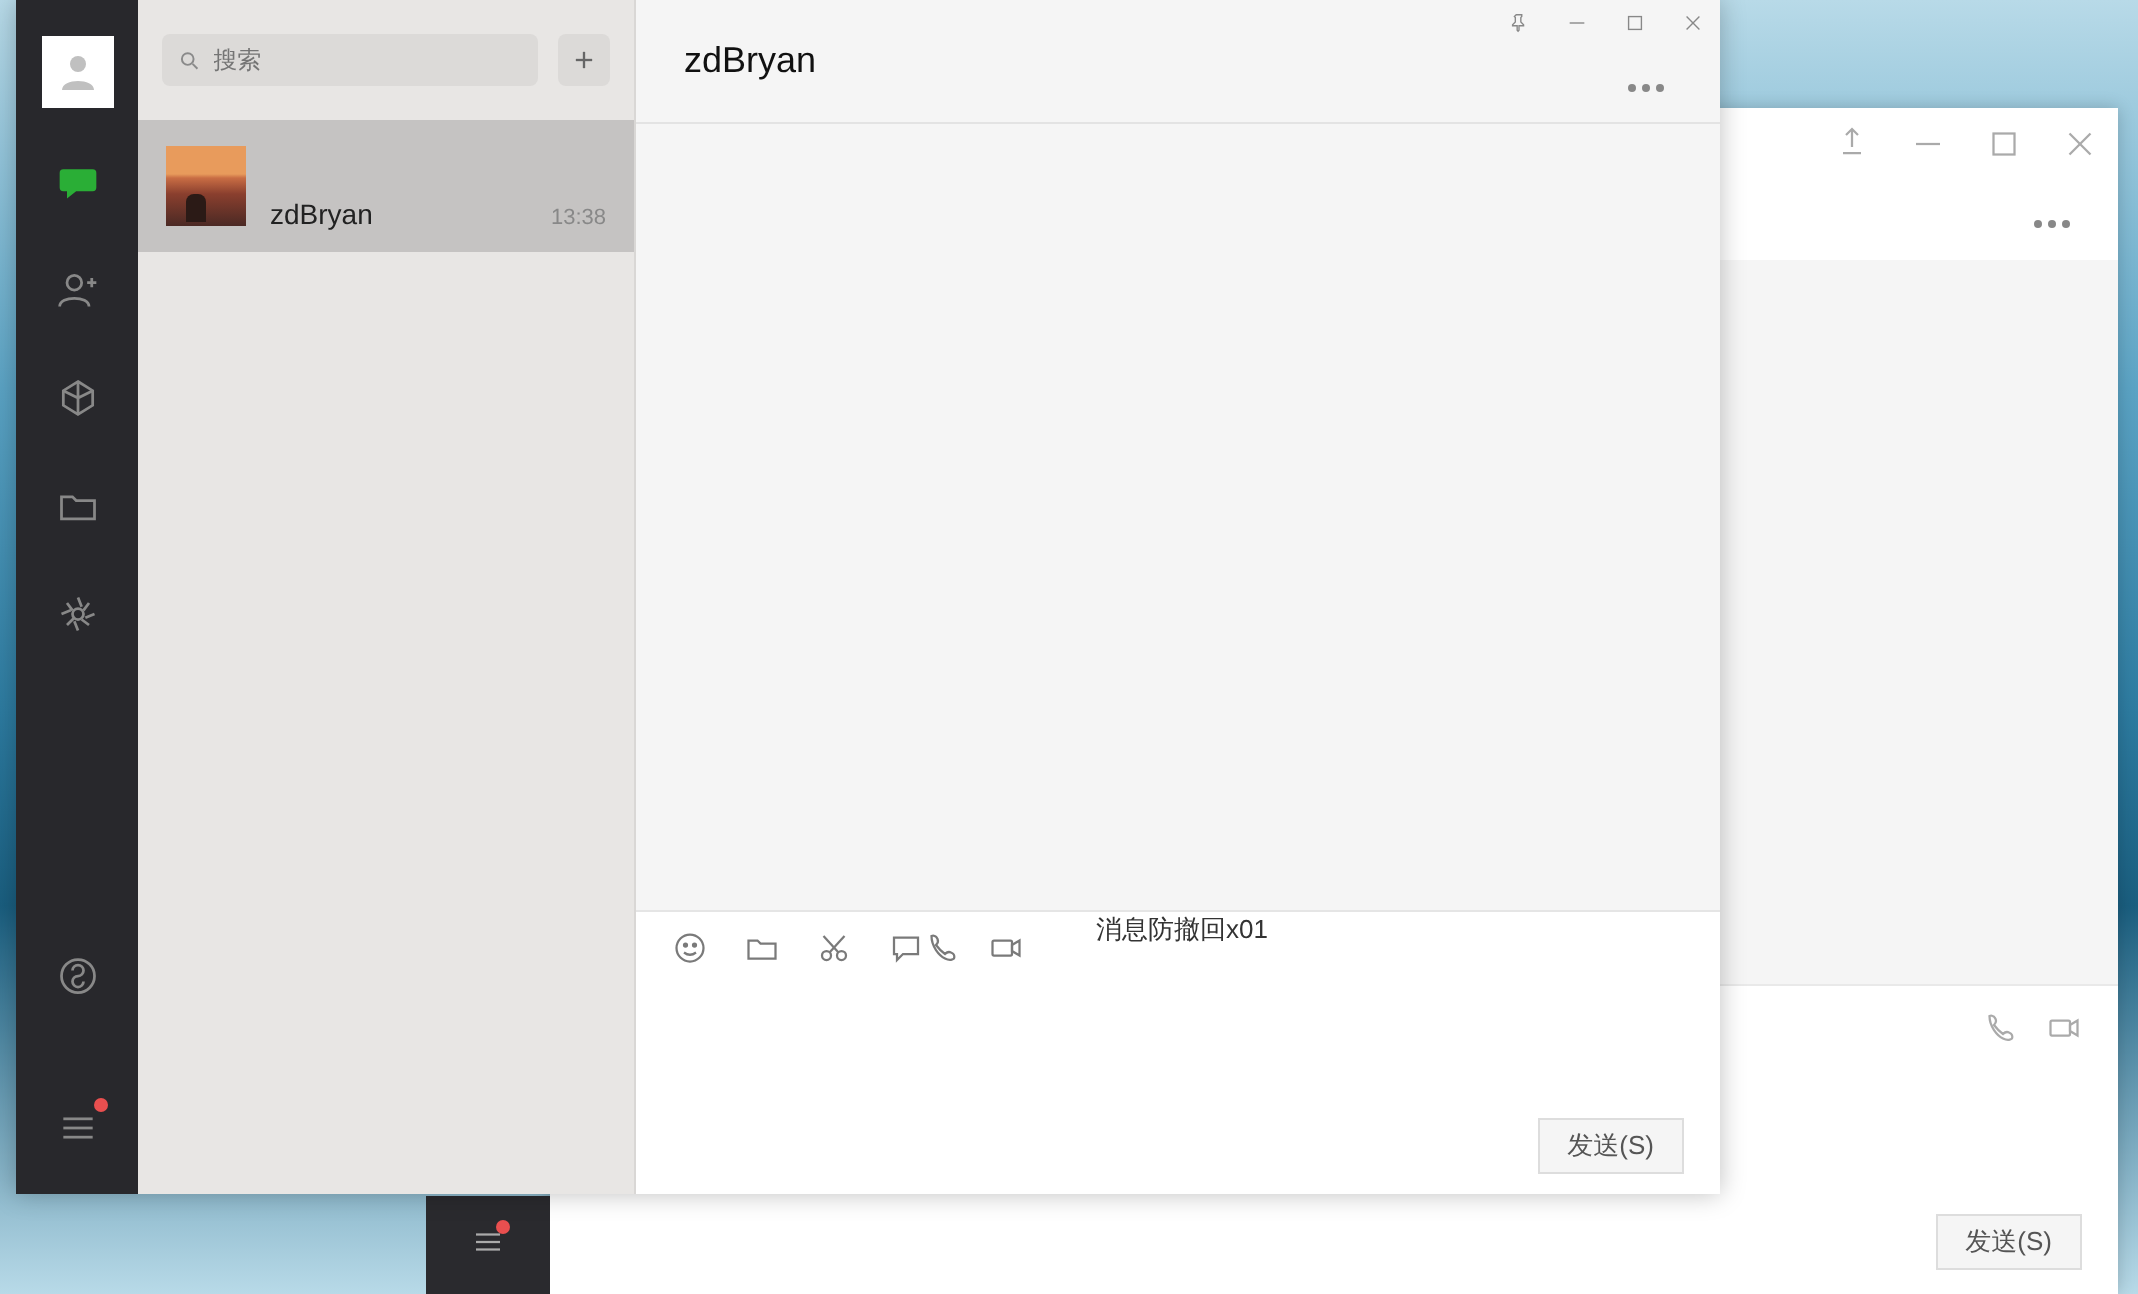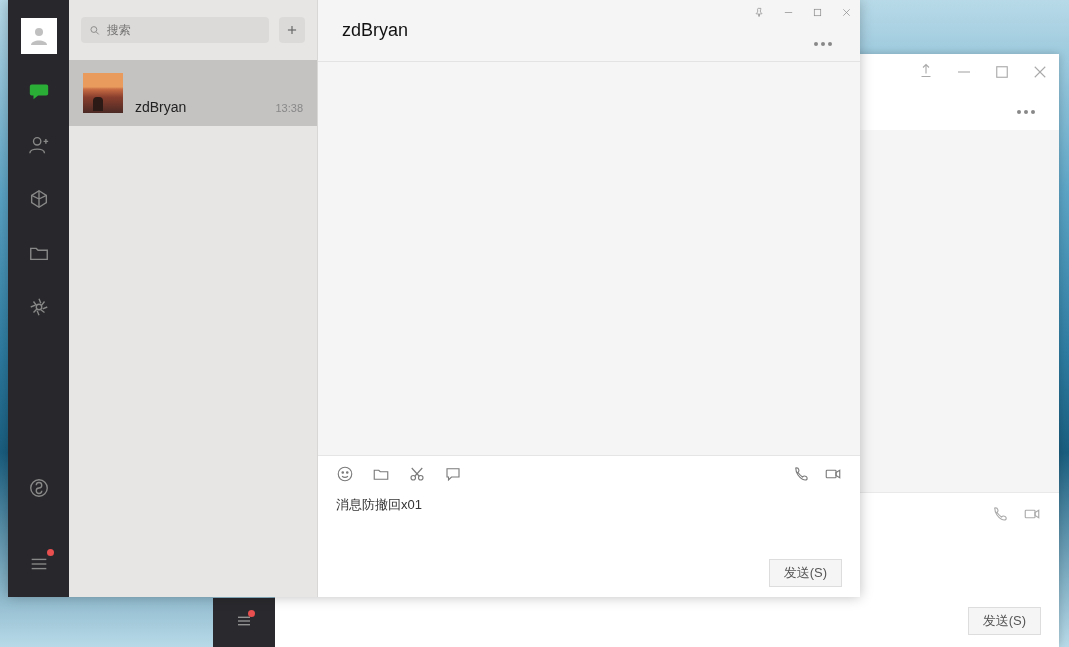--- a/index.html
+++ b/index.html
@@ -137,21 +137,21 @@
       display:flex; gap: 18px; align-items:center;
     }
     .win-controls span { cursor:pointer; }
     .win-controls svg { width:11px; height:11px; stroke:#888; fill:none; stroke-width:1.5;}
     .more-icon { display:flex; gap:3px; margin-right: 4px;}
     .more-icon span { width:4px; height:4px; background:#888; border-radius:50%; }
 
     .chat-body { flex:1; }
     .chat-input-area {
       height: 142px; background:#fff; border-top:1px solid #e5e5e5;
-      display:flex; flex-direction:column;
+      display:flex; flex-direction:row;
       position: relative;
     }
     .input-toolbar {
       height: 40px; display:flex; align-items:center; justify-content:space-between;
       padding: 0 18px;
     }
     .tb-left { display:flex; gap: 18px; align-items:center; }
     .tb-right { display:flex; gap: 14px; align-items:center; }
     .tb-icon svg { width:18px; height:18px; stroke:#7a7a7a; fill:none; stroke-width:1.5; }
     .input-text {

